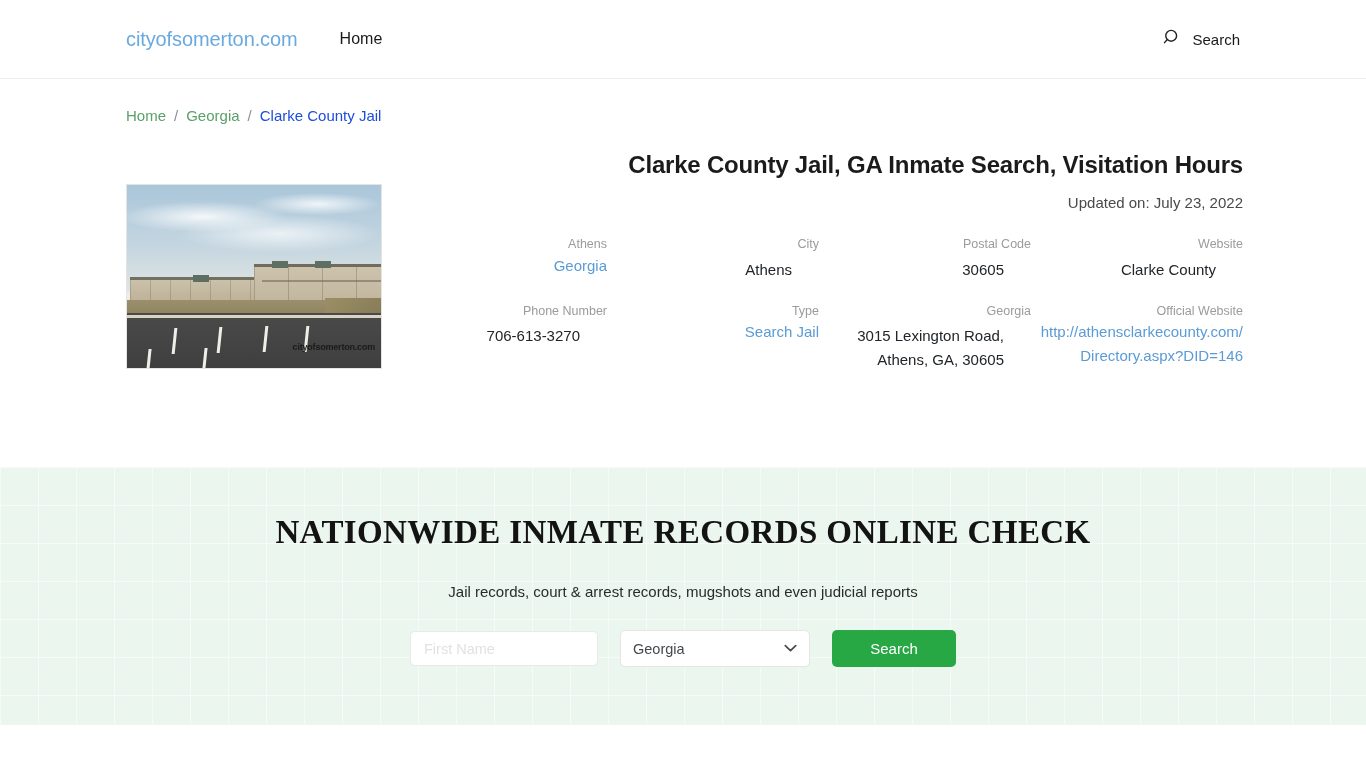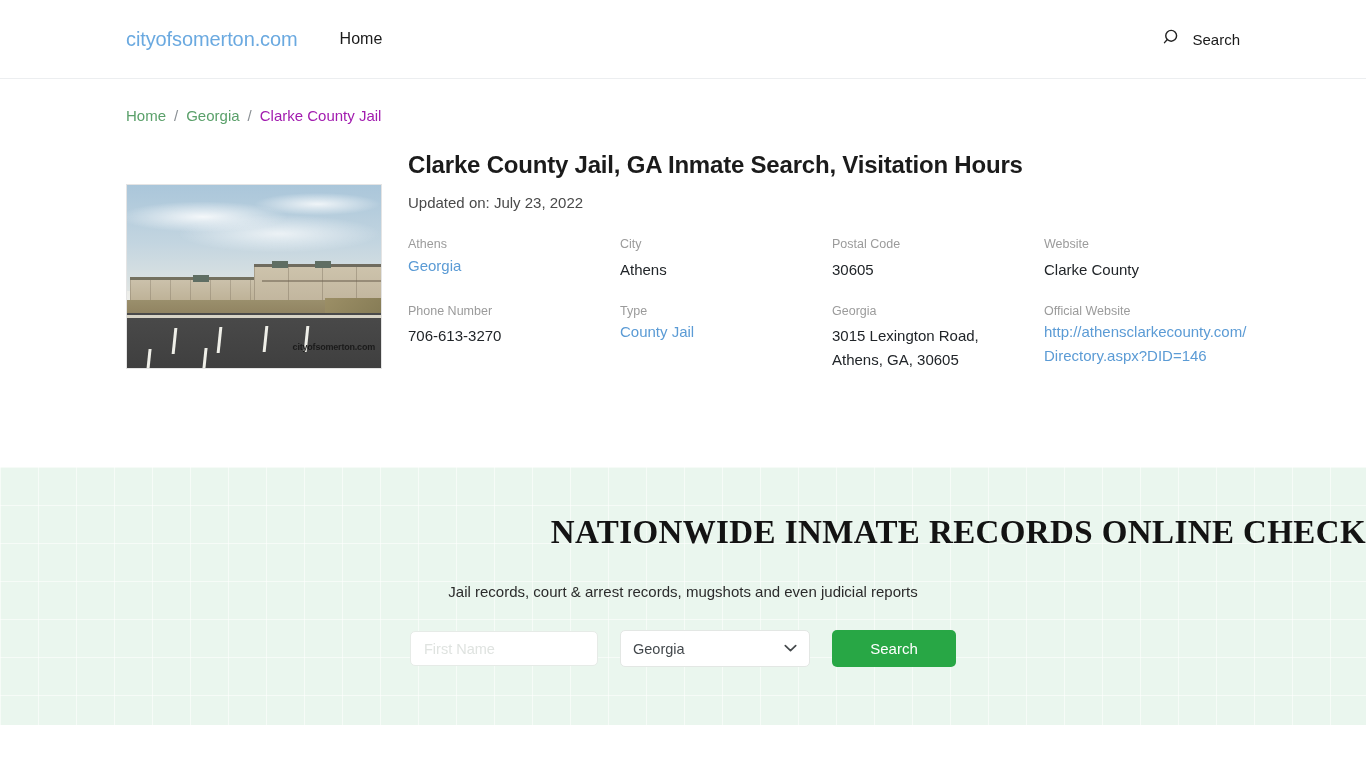--- a/index.html
+++ b/index.html
@@ -55,21 +55,21 @@
     padding: 28px 126px 0 126px;
     font-size: 15px;
     color: #212529;
     display: flex;
     align-items: center;
     gap: 8px;
     white-space: nowrap;
   }
   .crumb-link { color: #5aa06a; text-decoration: none; }
   .crumb-sep { color: #8a8f94; }
-  .crumb-current { color: #a21caf; }
+  .crumb-current { color: #1d4ed8; }
 
   
   .article {
     padding: 26px 126px 0 126px;
     display: flex;
     align-items: flex-start;
   }
   .thumb-wrap {
     width: 256px;
     flex: 0 0 256px;
@@ -129,21 +129,21 @@
   .grass-r {
     position:absolute; right:0; top:62%; width:22%; height:22%;
     background: linear-gradient(135deg, #9c8f66, #7e7550);
   }
   .watermark {
     position: absolute; right: 6px; bottom: 16px;
     font-size: 9px; font-weight: bold; color: #1a1a1a;
     letter-spacing: -0.2px;
   }
 
-  .article-body { flex: 1 1 auto; padding-left: 26px; }
+  .article-body { flex: 1 1 auto; padding-left: 13px; text-align: right; }
   .page-title {
     font-size: 24px;
     font-weight: bold;
     color: #1b1b1b;
     margin: 0;
     line-height: 1.25;
     letter-spacing: -0.2px;
   }
   .updated {
     font-size: 15px;
@@ -187,21 +187,20 @@
   }
   .promo-title {
     font-family: "Liberation Serif", serif;
     font-size: 33px;
     font-weight: bold;
     color: #131313;
     letter-spacing: 0.4px;
     margin: 0;
     padding-top: 47px;
     text-transform: uppercase;
-    text-align: right;
   }
   .promo-sub {
     font-size: 15px;
     color: #2b2b2b;
     margin: 32px 0 0 0;
   }
   .promo-form {
     margin-top: 30px;
     display: flex;
     justify-content: center;
@@ -328,21 +327,21 @@
         <div class="info-value">Clarke County</div>
       </div>
 
       <div class="info-cell">
         <div class="info-label">Phone Number</div>
         <div class="info-value">706-613-3270</div>
       </div>
 
       <div class="info-cell">
         <div class="info-label">Type</div>
-        <a class="info-value link" href="#">County Jail</a>
+        <a class="info-value link" href="#">Search Jail</a>
       </div>
 
       <div class="info-cell">
         <div class="info-label">Georgia</div>
         <div class="info-value">3015 Lexington Road, Athens, GA, 30605</div>
       </div>
 
       <div class="info-cell">
         <div class="info-label">Official Website</div>
         <a class="info-value link" href="#">http://athensclarkecounty.com/Directory.aspx?DID=146</a>

